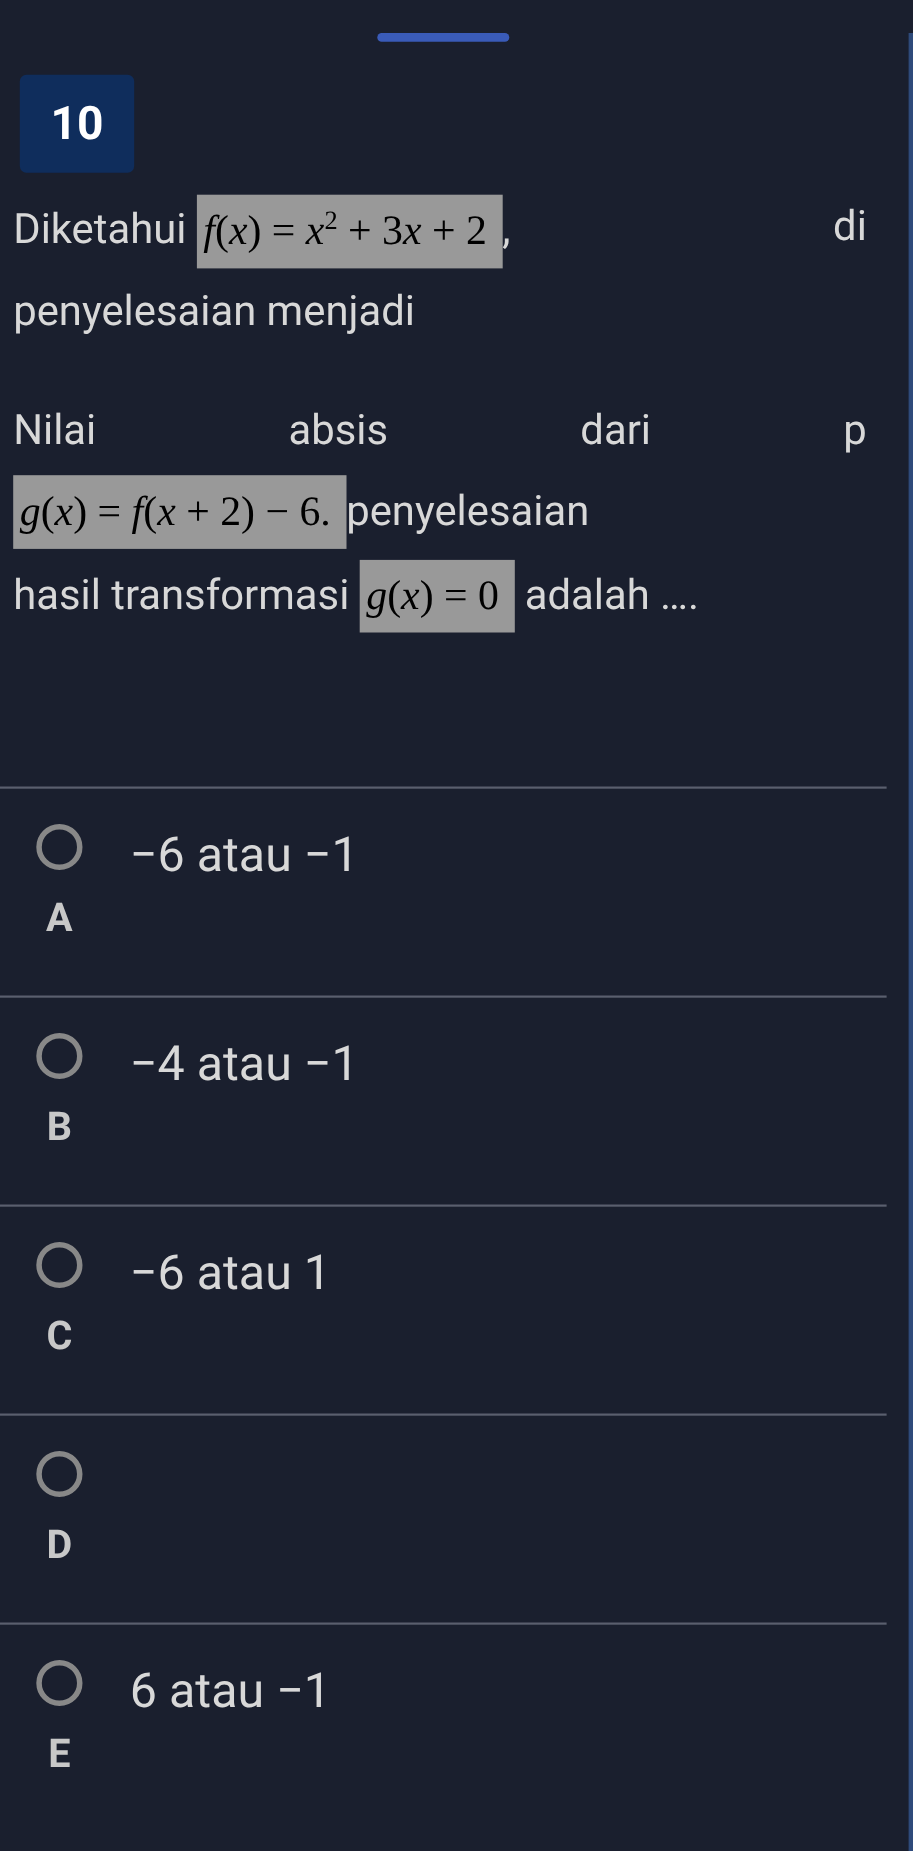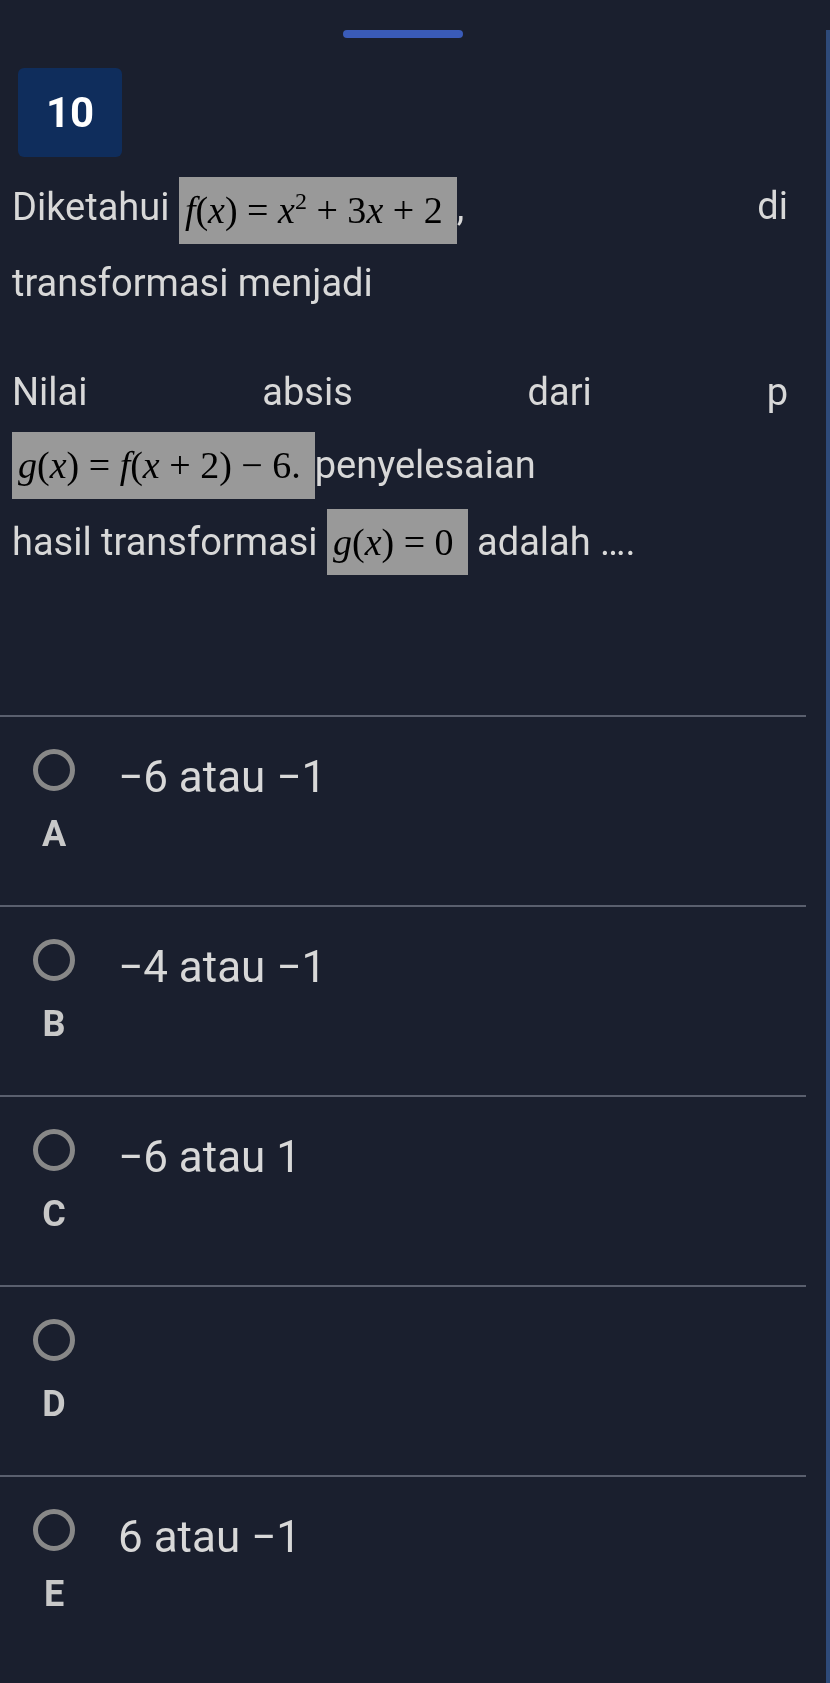--- a/index.html
+++ b/index.html
@@ -143,21 +143,21 @@
 
   <div class="question-text">
     <div class="question-line1">
       <span>
         <span>Diketahui</span>
         <span class="formula"><span>f</span><span class="upright">(</span><span>x</span><span class="upright">) = </span><span>x</span><sup class="upright">2</sup> <span class="upright">+ 3</span><span>x</span> <span class="upright">+ 2</span></span>,
       </span>
       <span>di</span>
     </div>
     <div class="question-line2">
-      <span>transformasi menjadi</span>
+      <span>penyelesaian menjadi</span>
     </div>
     <div class="question-line3">
       <span>Nilai</span>
       <span>absis</span>
       <span>dari</span>
       <span>p</span>
     </div>
     <div class="question-line4">
       <span class="formula"><span>g</span><span class="upright">(</span><span>x</span><span class="upright">) = </span> <span>f</span><span class="upright">(</span><span>x</span> <span class="upright">+ 2) − 6.</span></span>
       <span>penyelesaian</span>

